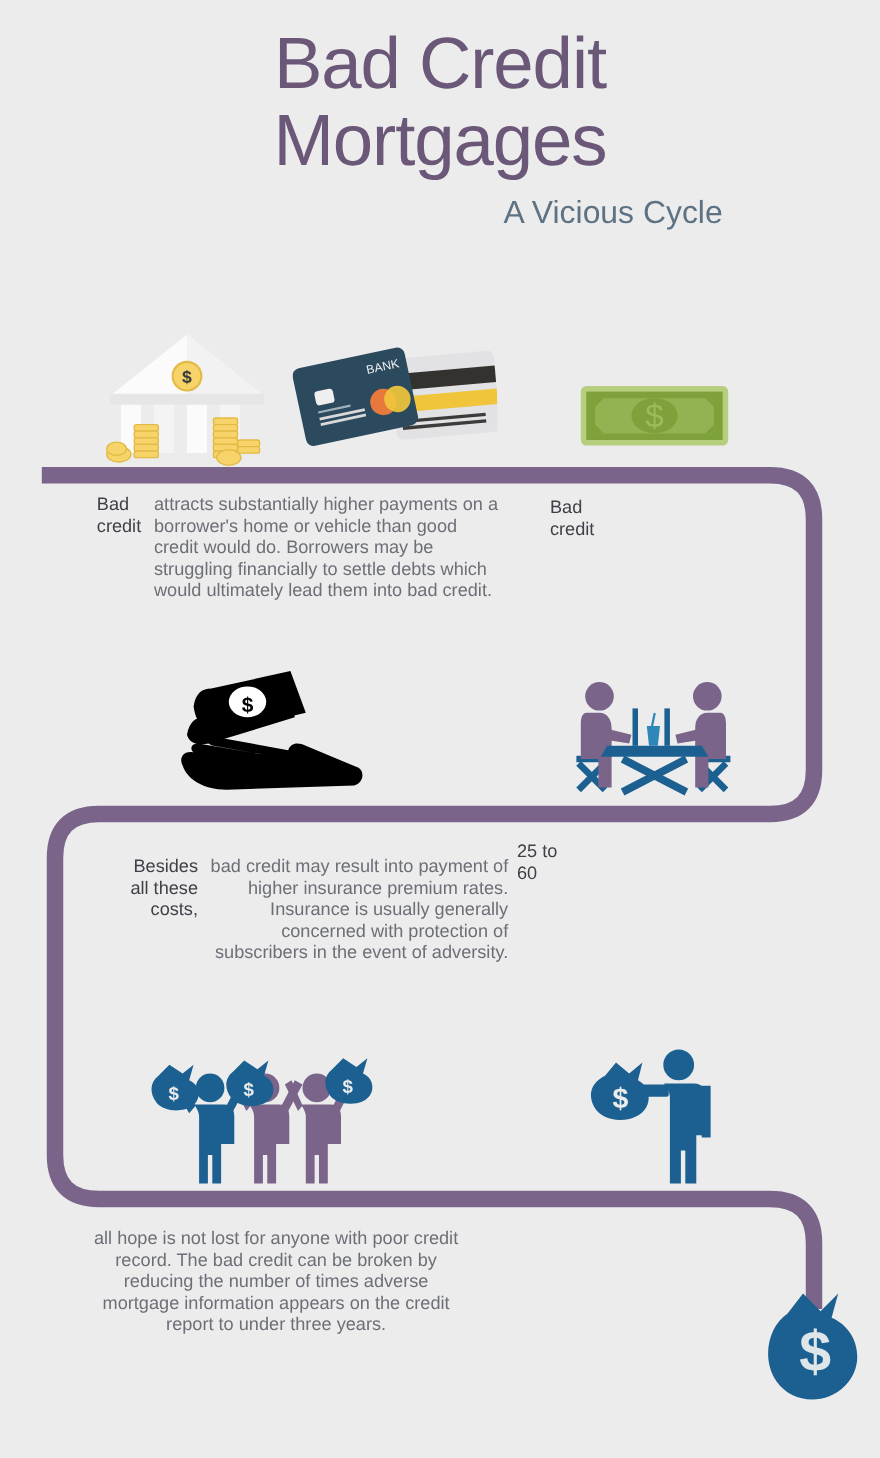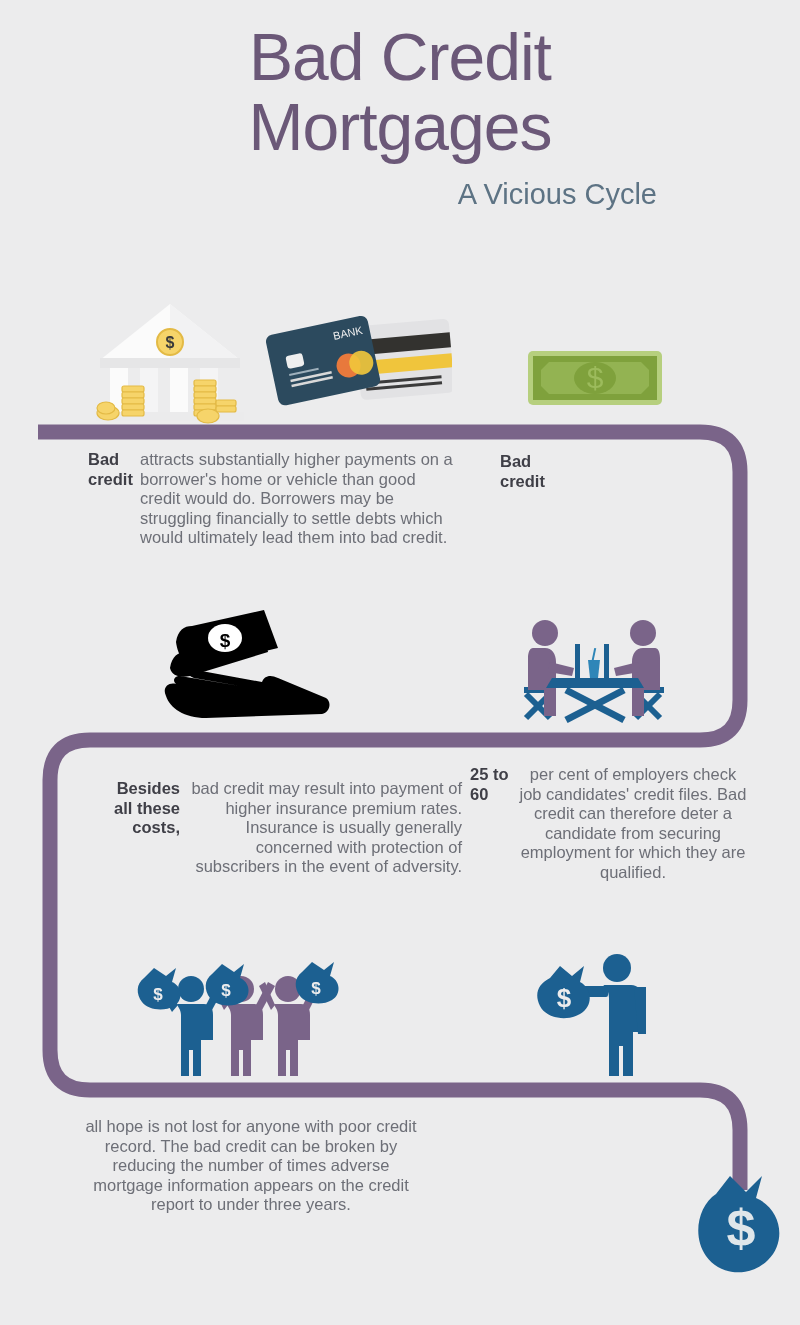--- a/index.html
+++ b/index.html
@@ -32,21 +32,21 @@
     padding-top:16px;
     font-weight:400;
   }
 
   
   .ribbon{position:absolute;left:0;top:0;width:800px;height:1325px;pointer-events:none;}
 
   
   .blk{position:absolute;color:#6d6f77;font-size:16.5px;line-height:19.5px;}
   .lead-wrap{display:flex;}
-  .lead{font-weight:bold;color:#3f3f47;white-space:pre-line;flex:0 0 auto;}
+  .lead{font-weight:normal;color:#3f3f47;white-space:pre-line;flex:0 0 auto;}
   .body-txt{flex:1 1 auto;}
 
   #blk1{left:88px;top:450px;width:368px;}
   #blk1 .lead{width:52px;}
   #blk2{left:500px;top:452px;width:230px;}
   #blk2 .lead{width:55px;}
   #blk3{left:110px;top:779px;width:352px;text-align:right;}
   #blk3 .lead{width:70px;}
   #blk4{left:470px;top:765px;width:278px;text-align:center;}
   #blk4 .lead{width:48px;text-align:left;}
@@ -283,21 +283,20 @@
 all these
 costs,</span>
       <span class="body-txt">bad credit may result into payment of higher insurance premium rates. Insurance is usually generally concerned with protection of subscribers in the event of adversity.</span>
     </div>
   </div>
 
   <div class="blk" id="blk4">
     <div class="lead-wrap">
       <span class="lead">25 to
 60</span>
-      <span class="body-txt">per cent of employers check  job candidates' credit files. Bad credit can therefore deter a candidate from securing employment for which they are qualified.</span>
     </div>
   </div>
 
   <div class="blk" id="blk5">
     <span class="body-txt">all hope is not lost for anyone with poor credit record. The bad credit can be broken by reducing the number of times adverse mortgage information appears on the credit report to under three years.</span>
   </div>
 
 
 </div>
 

